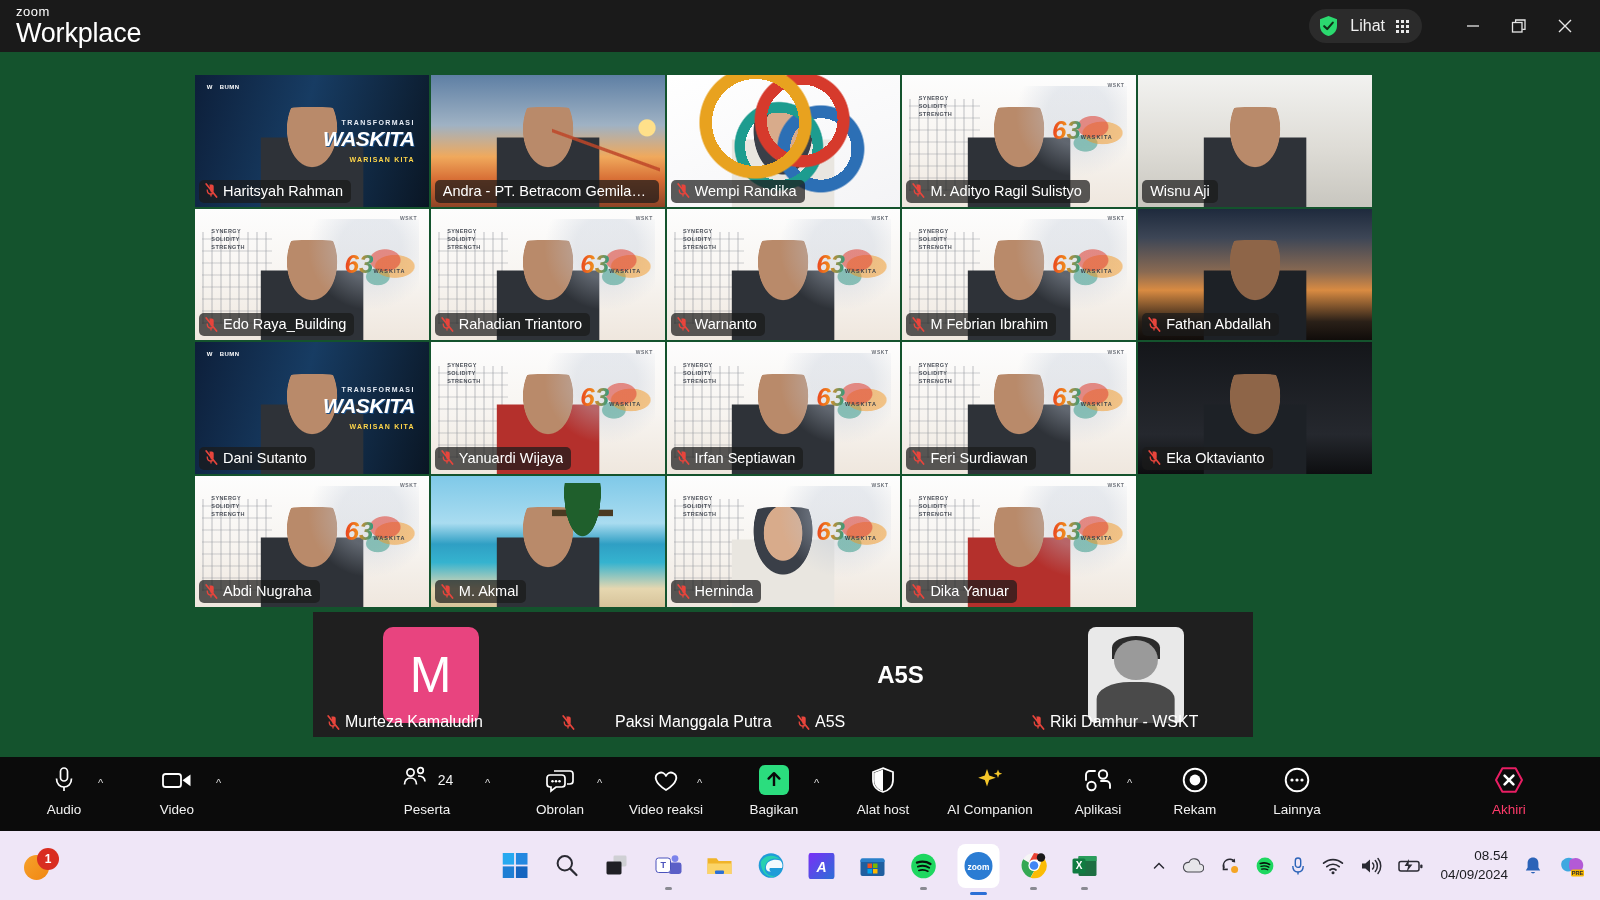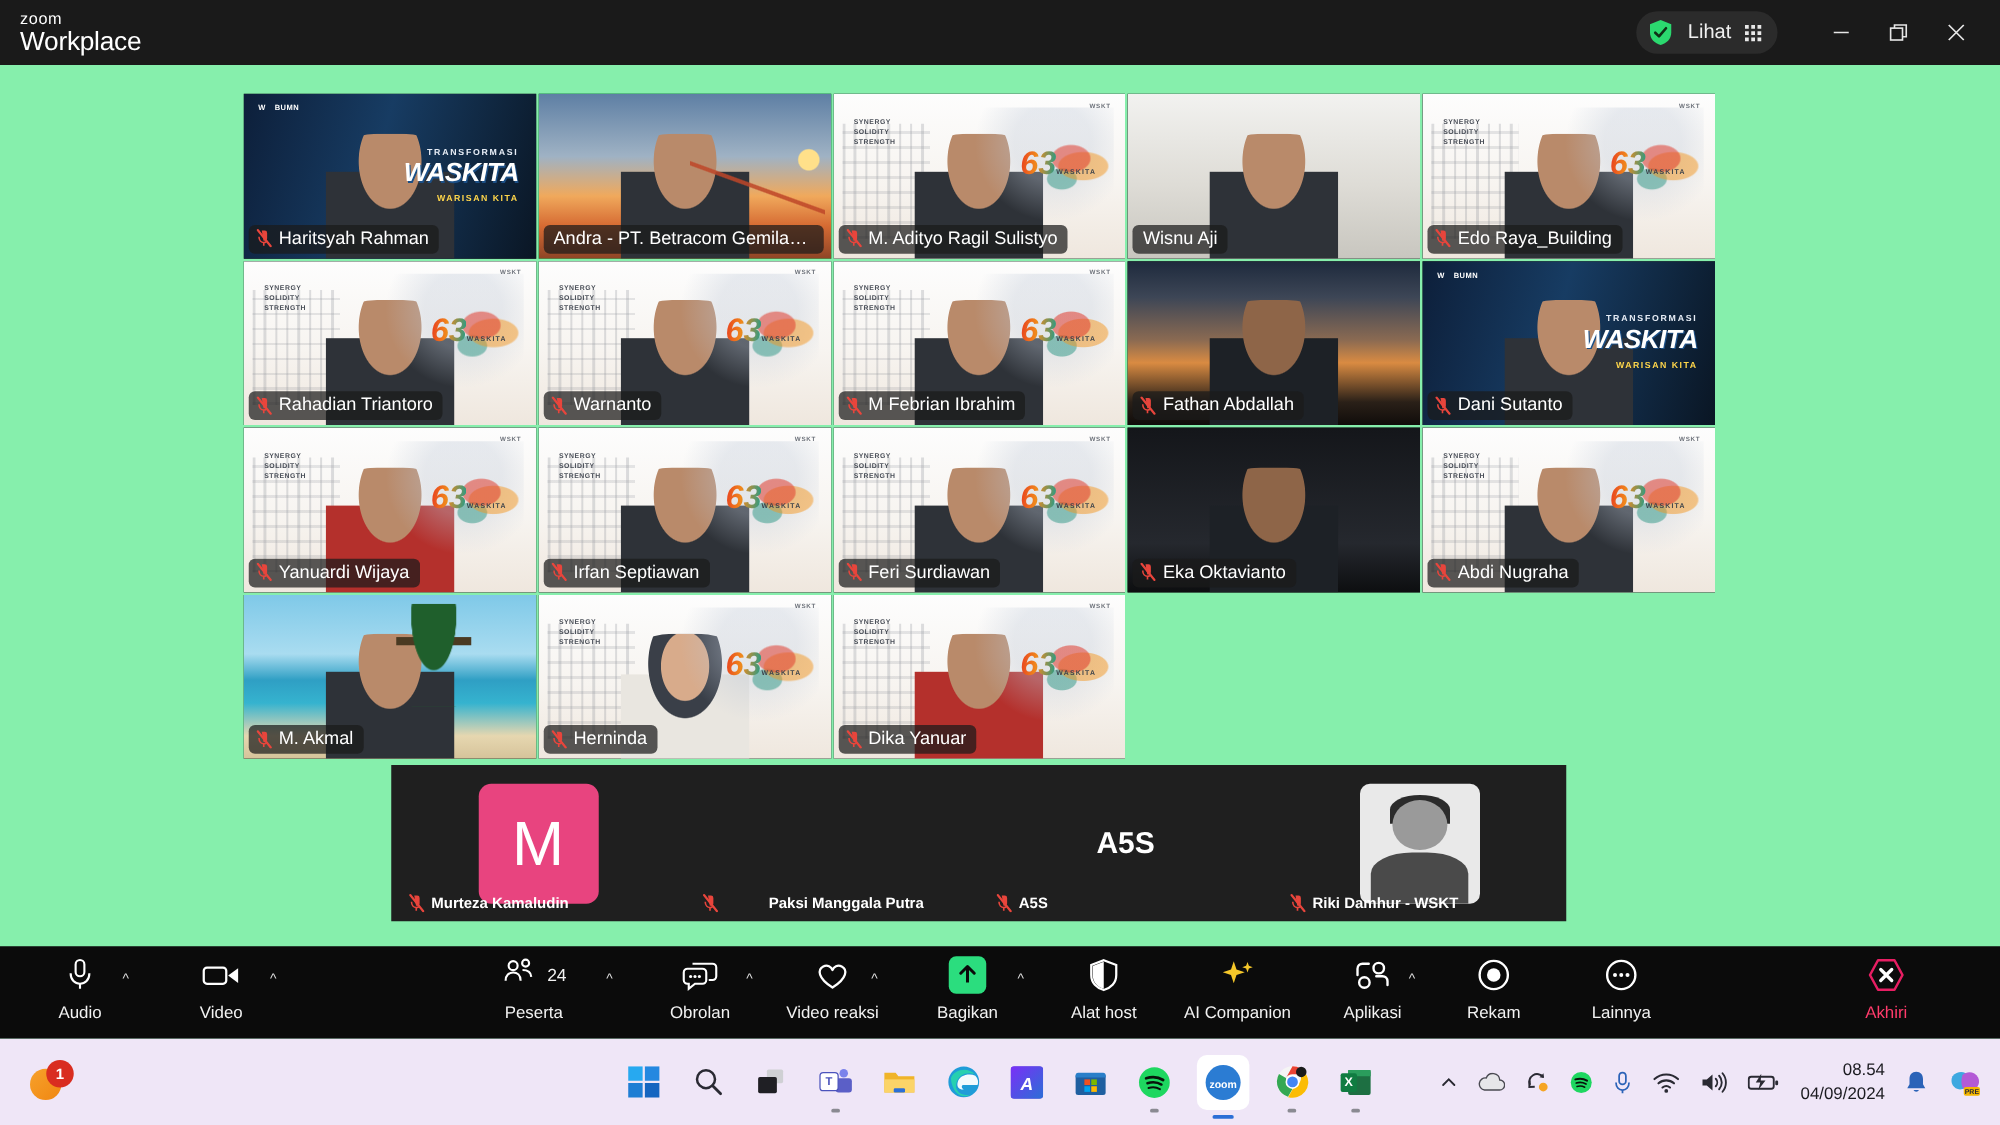--- a/index.html
+++ b/index.html
@@ -2,34 +2,34 @@
 <html><head>
 <meta charset="utf-8">
 <title>Zoom Workplace Meeting</title>
 <style>
   * { box-sizing: border-box; margin: 0; padding: 0; }
   html, body {
     width: 1600px; height: 900px; overflow: hidden;
     background: #000;
     font-family: "Liberation Sans", sans-serif;
   }
-  #app { position: relative; width: 1600px; height: 884px; background: #86efac; }
+  #app { position: relative; width: 1600px; height: 884px; background: #14532d; }
 
   
   .titlebar {
     position: absolute; left: 0; top: 0; width: 1600px; height: 52px;
     background: #1a1a1a; display: flex; align-items: center;
   }
   .brand { margin-left: 16px; line-height: 1.0; }
   .brand .zoom-word {
     font-size: 13px; color: #ffffff; letter-spacing: .5px; font-weight: 400;
     display: block; margin-bottom: 2px;
   }
   .brand .wp-word {
-    font-size: 21px; color: #ffffff; font-weight: 500; display: block;
+    font-size: 27px; color: #ffffff; font-weight: 500; display: block;
     letter-spacing: -.2px;
   }
   .tb-right { margin-left: auto; display: flex; align-items: center; height: 52px; }
   .lihat-pill {
     display: flex; align-items: center; gap: 11px;
     background: #2b2b2b; border-radius: 18px; height: 34px;
     padding: 0 13px 0 9px; margin-right: 28px;
   }
   .shield-ok {
     width: 21px; height: 22px; position: relative; flex: 0 0 auto;
@@ -185,21 +185,21 @@
     position: absolute; left: 50%; transform: translateX(-50%); top: 10%;
     width: 50%; height: 24%; border-radius: 50% 50% 0 0; background: #2b2b2b;
   }
   .av-photo .body {
     position: absolute; left: 50%; transform: translateX(-50%); bottom: 0;
     width: 82%; height: 42%; border-radius: 42% 42% 0 0; background: #4a4a4a;
   }
   .strip-text { color: #fff; font-size: 27px; font-weight: 700; }
   .strip-text.sm { font-size: 24px; }
   .strip .nametag { bottom: 3px; background: transparent; }
-  .strip .nametag .nm { font-size: 12px; font-weight: bold; }
+  .strip .nametag .nm { font-size: 16px; }
 
   
   .controlbar {
     position: absolute; left: 0; top: 757px; width: 1600px; height: 74px;
     background: #0b0b0b;
   }
   .ctrl {
     position: absolute; top: 6px; display: flex; flex-direction: column;
     align-items: center; width: 104px; cursor: pointer;
   }
@@ -306,20 +306,34 @@
       </div>
       <div class="tile active">
         <div class="vid bg-bridge">
           <div class="person"></div>
         </div>
         <div class="nametag nomic">
           <span class="nm">Andra - PT. Betracom Gemilang...</span>
         </div>
       </div>
       <div class="tile">
+        <div class="vid bg-rings">
+          <div class="person hijab"></div>
+        </div>
+        <div class="nametag">
+          <span class="mute-ic"><svg width="13" height="15" viewBox="0 0 13 15">
+              <path d="M4.4 1.4 h2.4 a1.9 1.9 0 0 1 1.9 1.9 v4.4 a1.9 1.9 0 0 1 -1.9 1.9 h-1 Z" fill="#e8453c"></path>
+              <path d="M2.2 6.4 c0 3 1.8 4.6 3.8 4.6 c0.7 0 1.4 -0.2 2 -0.6" stroke="#e8453c" stroke-width="1.3" fill="none"></path>
+              <path d="M6 11 v2.6" stroke="#e8453c" stroke-width="1.3"></path>
+              <path d="M1.2 1 L11.6 14" stroke="#e8453c" stroke-width="1.7" stroke-linecap="round"></path>
+            </svg></span>
+          <span class="nm">Wempi Randika</span>
+        </div>
+      </div>
+      <div class="tile">
         <div class="vid bg-waskita63">
           <span class="wskt-corner">WSKT</span>
           <span class="sss">SYNERGY<br>SOLIDITY<br>STRENGTH</span>
           <span class="logo63"><span class="n63">63</span><span class="wk">WASKITA</span></span>
           <div class="person"></div>
         </div>
         <div class="nametag">
           <span class="mute-ic"><svg width="13" height="15" viewBox="0 0 13 15">
               <path d="M4.4 1.4 h2.4 a1.9 1.9 0 0 1 1.9 1.9 v4.4 a1.9 1.9 0 0 1 -1.9 1.9 h-1 Z" fill="#e8453c"></path>
               <path d="M2.2 6.4 c0 3 1.8 4.6 3.8 4.6 c0.7 0 1.4 -0.2 2 -0.6" stroke="#e8453c" stroke-width="1.3" fill="none"></path>

